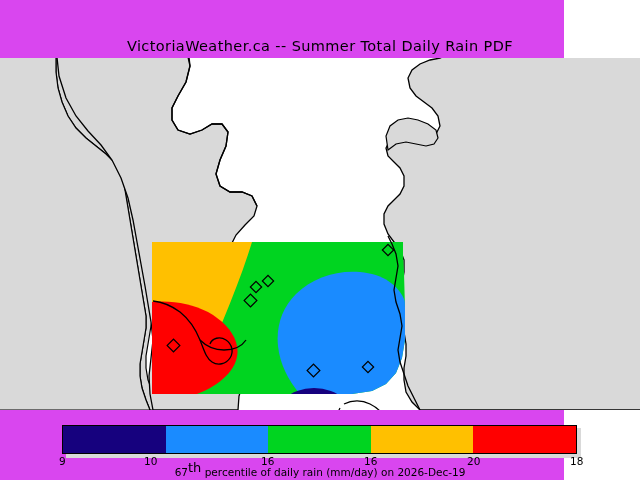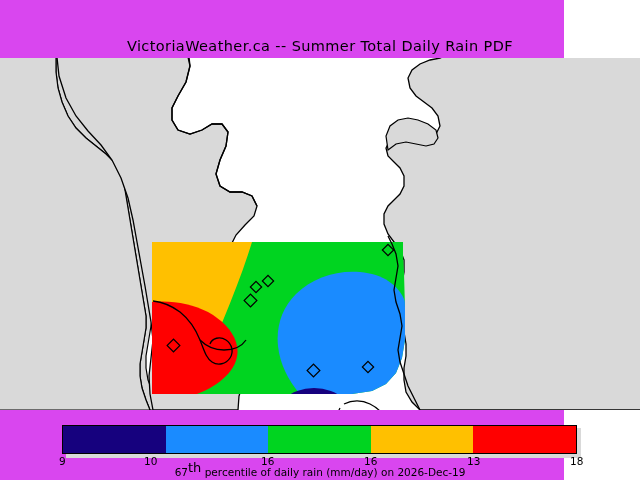--- a/index.html
+++ b/index.html
@@ -330,21 +330,21 @@
       <div class="cb-seg" style="background:#00d420"></div>
       <div class="cb-seg" style="background:#ffc000"></div>
       <div class="cb-seg" style="background:#ff0000"></div>
     </div>
 
     <div id="colorbar-ticks">
       <span class="cb-tick-label" style="left:59px">9</span>
       <span class="cb-tick-label" style="left:144px">10</span>
       <span class="cb-tick-label" style="left:261px">16</span>
       <span class="cb-tick-label" style="left:364px">16</span>
-      <span class="cb-tick-label" style="left:467px">13</span>
+      <span class="cb-tick-label" style="left:467px">20</span>
       <span class="cb-tick-label" style="left:570px">18</span>
     </div>
 
     <div id="caption">
       <span>67</span><sup>th</sup><span> percentile of daily rain (mm/day) on 2026-Dec-19</span>
     </div>
   </div>
 
 </div>
 

